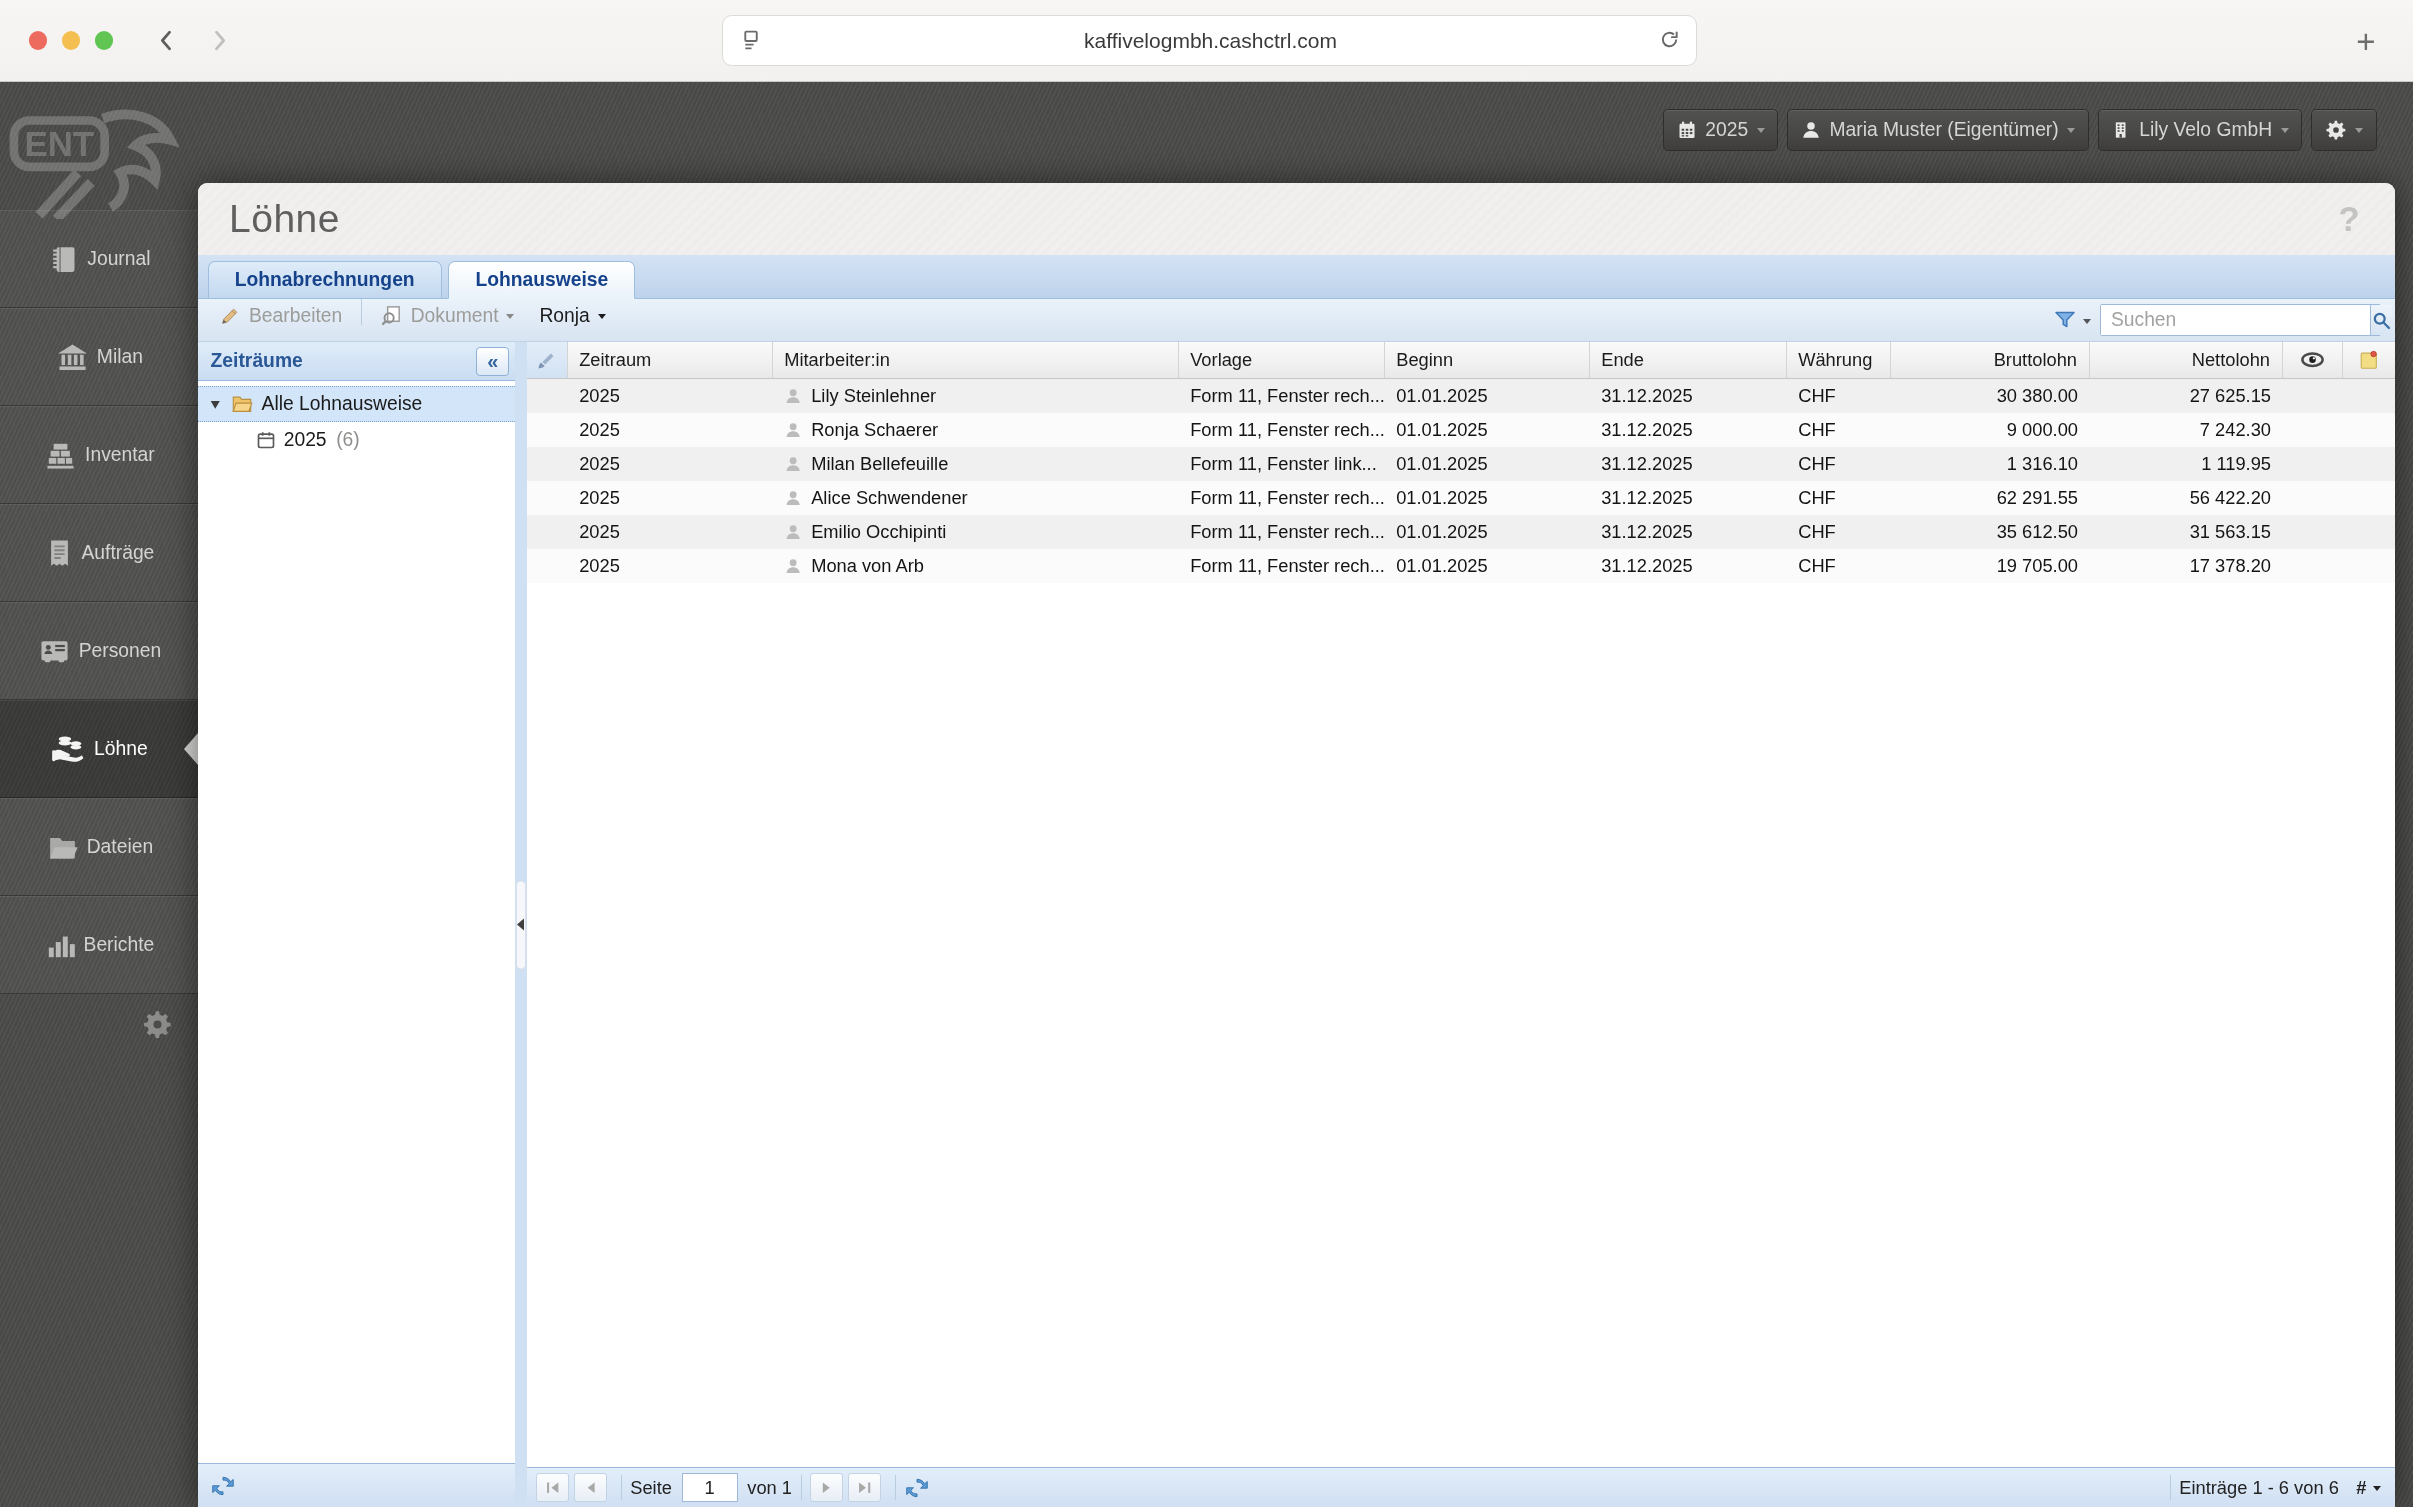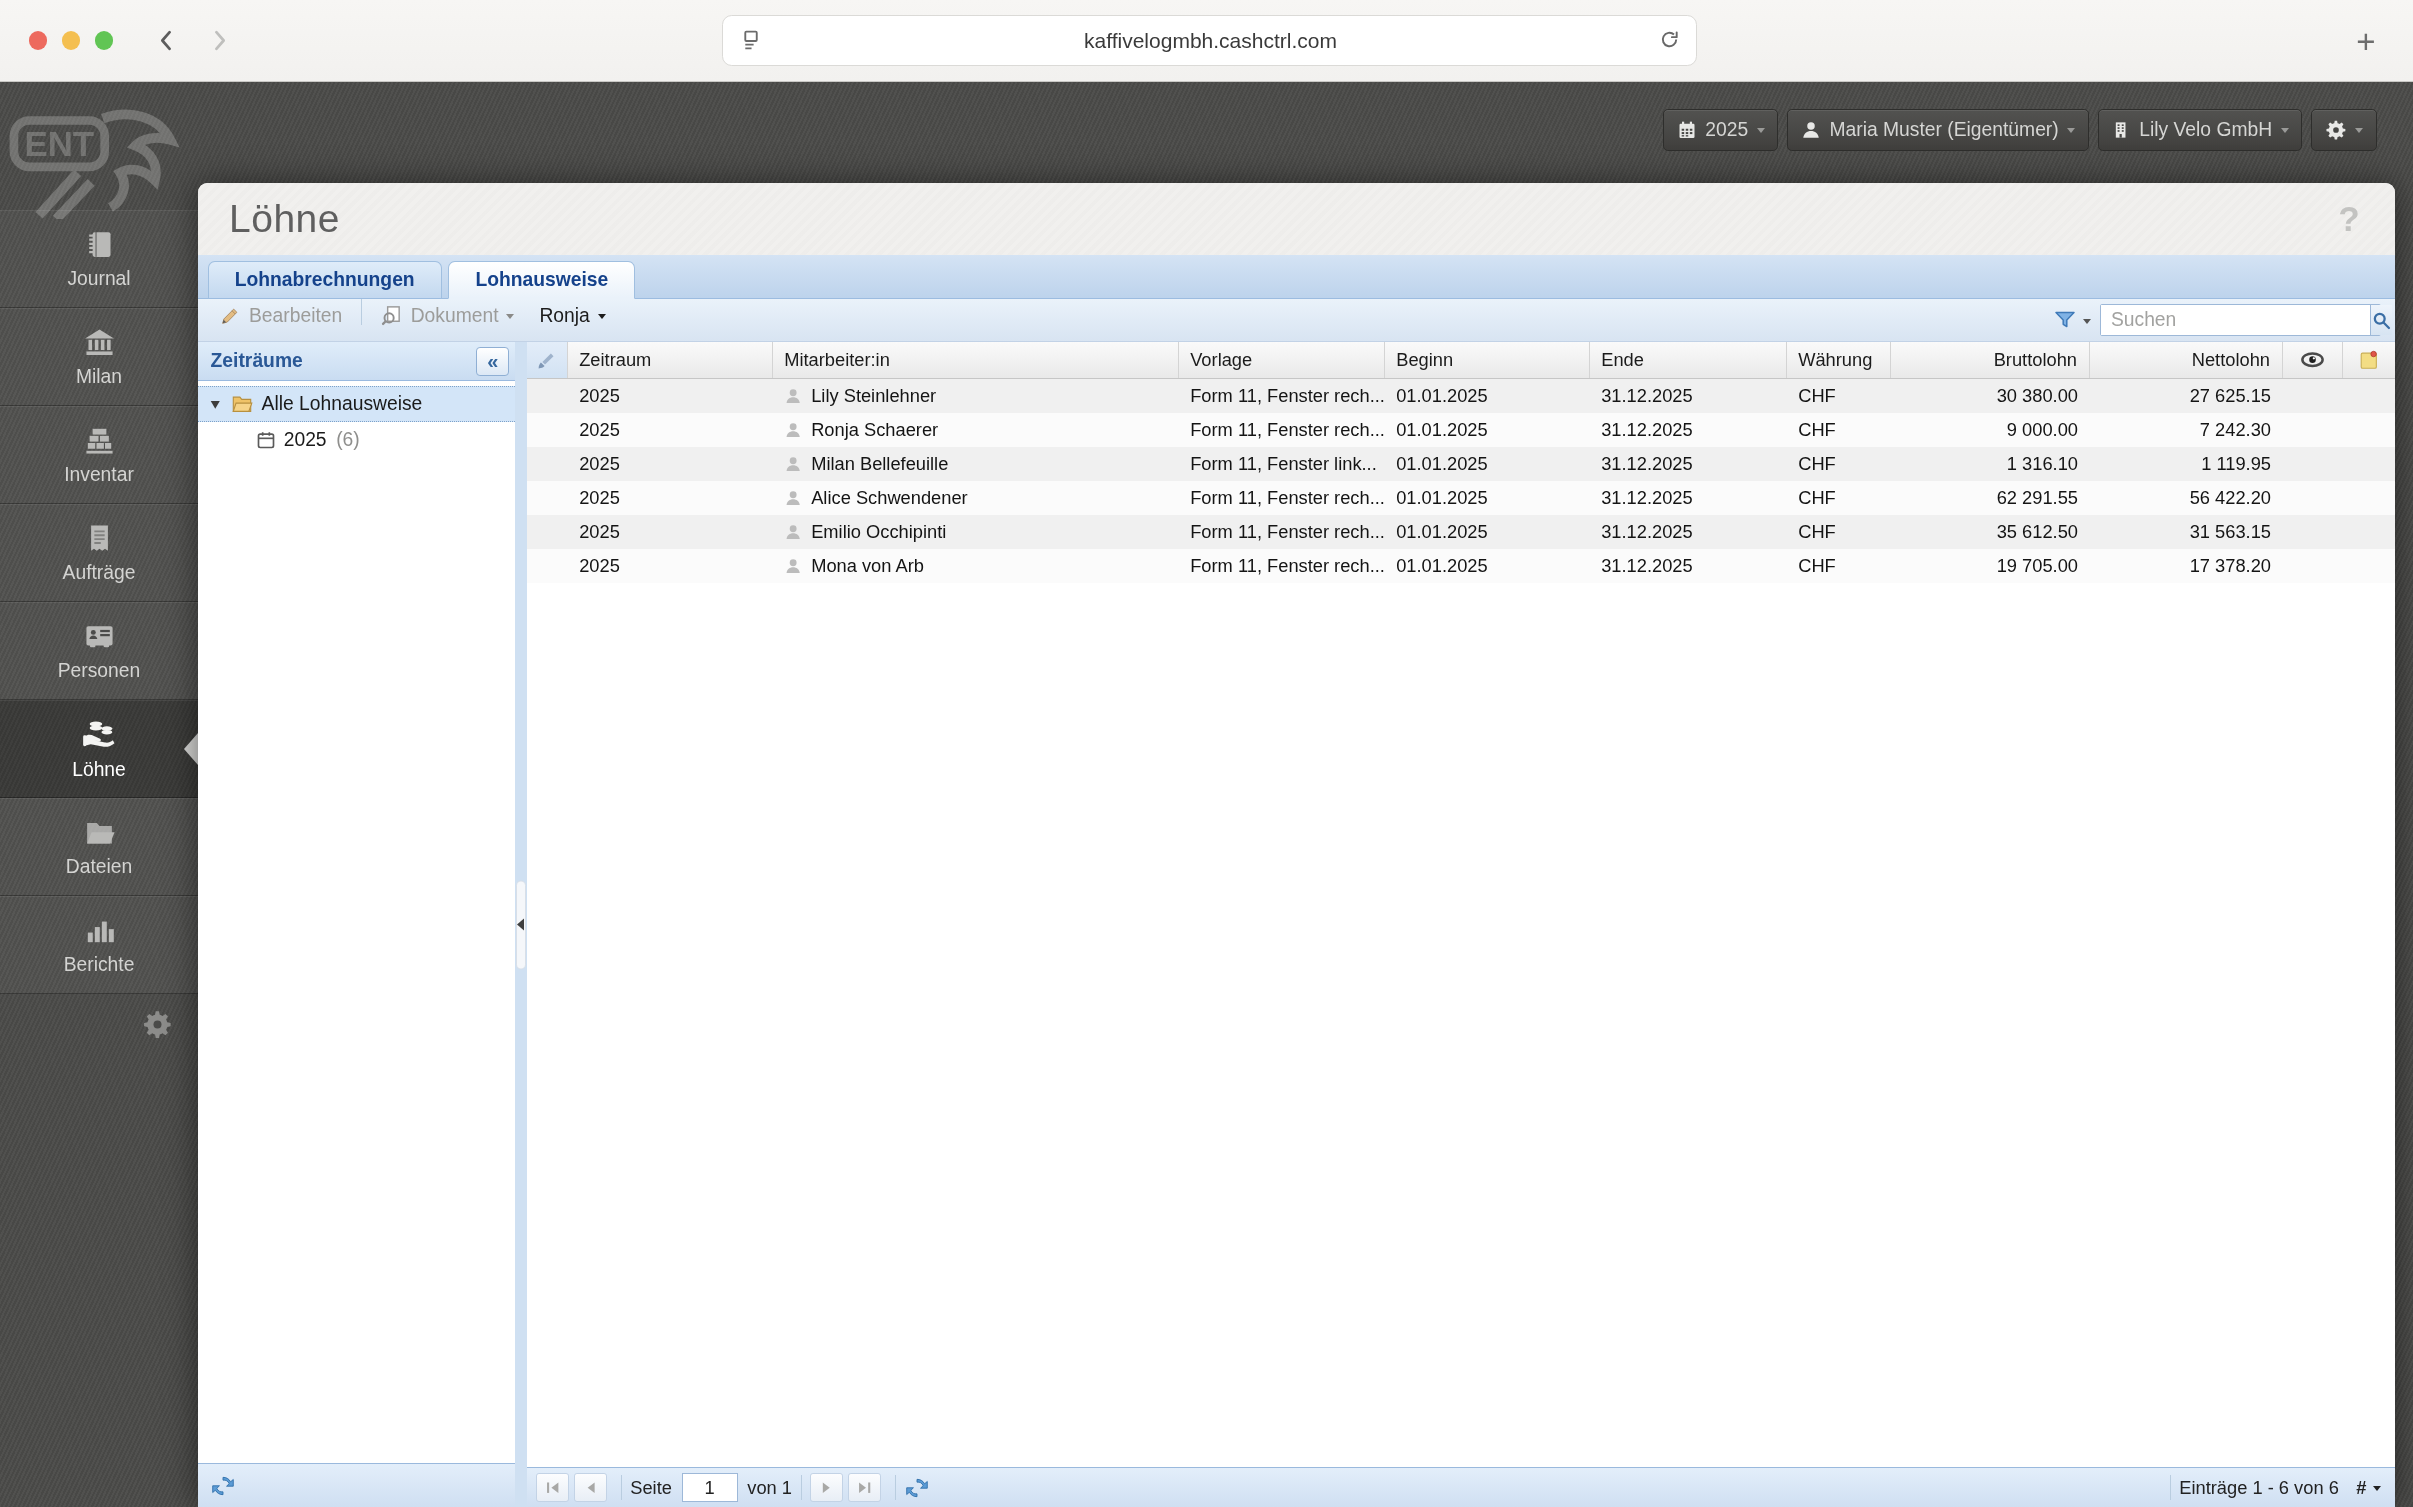--- a/index.html
+++ b/index.html
@@ -36,21 +36,21 @@
     background:linear-gradient(#525250,#403f3d); border:1px solid #2e2e2c; border-radius:4.8px;
     box-shadow:inset 0 1px 0 rgba(255,255,255,.09); color:#d6d6d4; font-size:19.3px; }
   .tbtn svg { color:#e8e8e6; }
   .tcaret { width:0; height:0; border-left:4.8px solid transparent; border-right:4.8px solid transparent;
     border-top:5.8px solid #9a9a98; margin-top:1.9px; }
 
   
   .sidebar { position:absolute; left:0; top:0; width:198px; height:1425px; }
   .logo { position:absolute; left:5.8px; top:25px; opacity:.30; }
   .nav { position:absolute; left:0; top:128px; width:198px; display:flex; flex-direction:column; }
-  .nitem { position:relative; height:98px; display:flex; flex-direction:column; align-items:center; justify-content:center; gap:6.8px;
+  .nitem { position:relative; height:98px; display:flex; align-items:center; justify-content:center; gap:6.8px;
     background:rgba(255,255,255,.035); border-top:1px solid rgba(255,255,255,.07); border-bottom:1px solid rgba(0,0,0,.30);
     color:#b9b9b7; cursor:pointer; }
   .nitem .nlabel { font-size:19.3px; color:#d4d4d2; }
   .nitem.active { background:rgba(0,0,0,.22); color:#f4f4f2; }
   .nitem.active .nlabel { color:#ffffff; }
   .nmark { position:absolute; right:0; top:50%; transform:translateY(-50%);
     width:0; height:0; border-style:solid; border-width:16.4px 14.5px 16.4px 0;
     border-color:transparent #d7d7d5 transparent transparent; }
   .sgear { position:absolute; right:25px; top:927px; color:#8c8c8a; }
 

